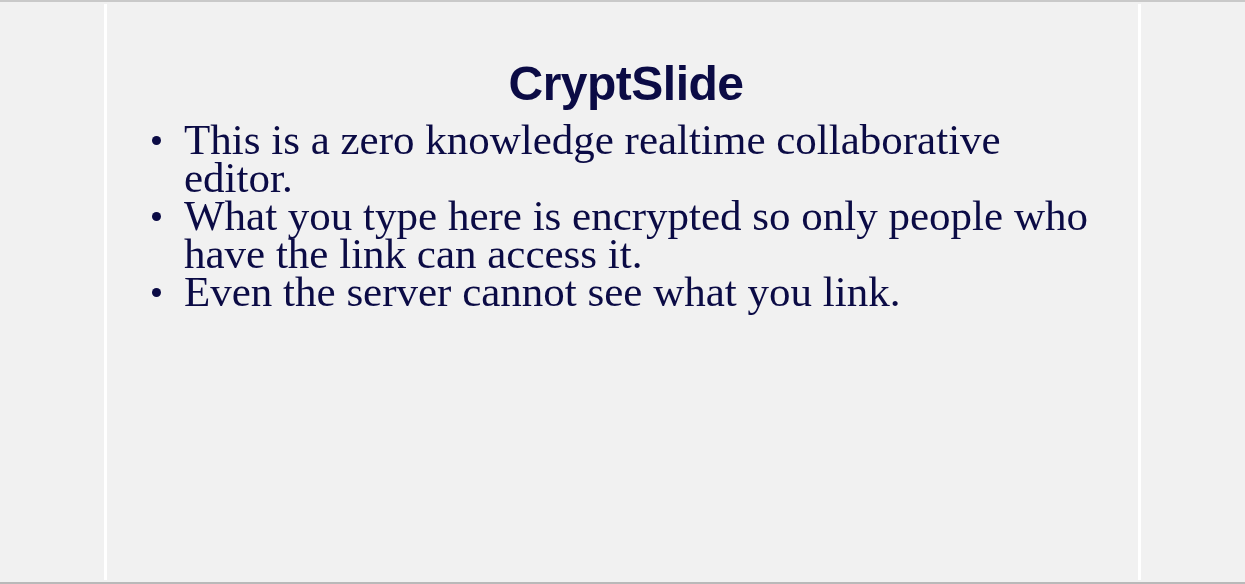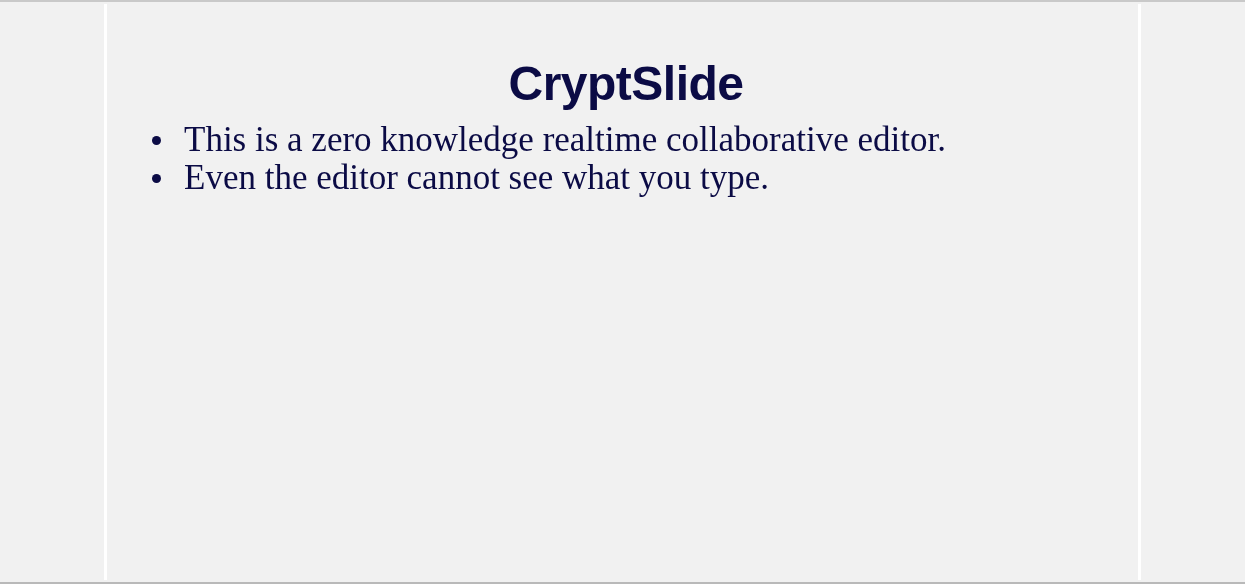--- a/index.html
+++ b/index.html
@@ -82,21 +82,21 @@
     margin: 0;
     padding: 0;
     list-style: none;
   }
 
   .bullet-item {
     position: relative;
     padding-left: 39px;
     margin: 0;
     font-family: "Liberation Serif", serif;
-    font-size: 35px;
+    font-size: 43px;
     line-height: 38px;
     color: #0b0b45;
   }
 
   .bullet-marker {
     position: absolute;
     left: 7px;
     top: 15px;
     width: 9px;
     height: 9px;
@@ -123,24 +123,28 @@
 
     <h1 class="slide-title">CryptSlide</h1>
 
     <ul class="slide-bullets">
 
       <li class="bullet-item">
         <span class="bullet-marker"></span>
         <span class="bullet-text">This is a zero knowledge realtime collaborative editor.</span>
       </li>
 
+      <li class="bullet-item">
+        <span class="bullet-marker"></span>
+        <span class="bullet-text">What you type here is encrypted so only people who have the link can access it.</span>
+      </li>
 
       <li class="bullet-item">
         <span class="bullet-marker"></span>
-        <span class="bullet-text">Even the editor cannot see what you type.</span>
+        <span class="bullet-text">Even the server cannot see what you link.</span>
       </li>
 
 
     </ul>
 
   </div>
 
 </div>
 
 </body></html>

